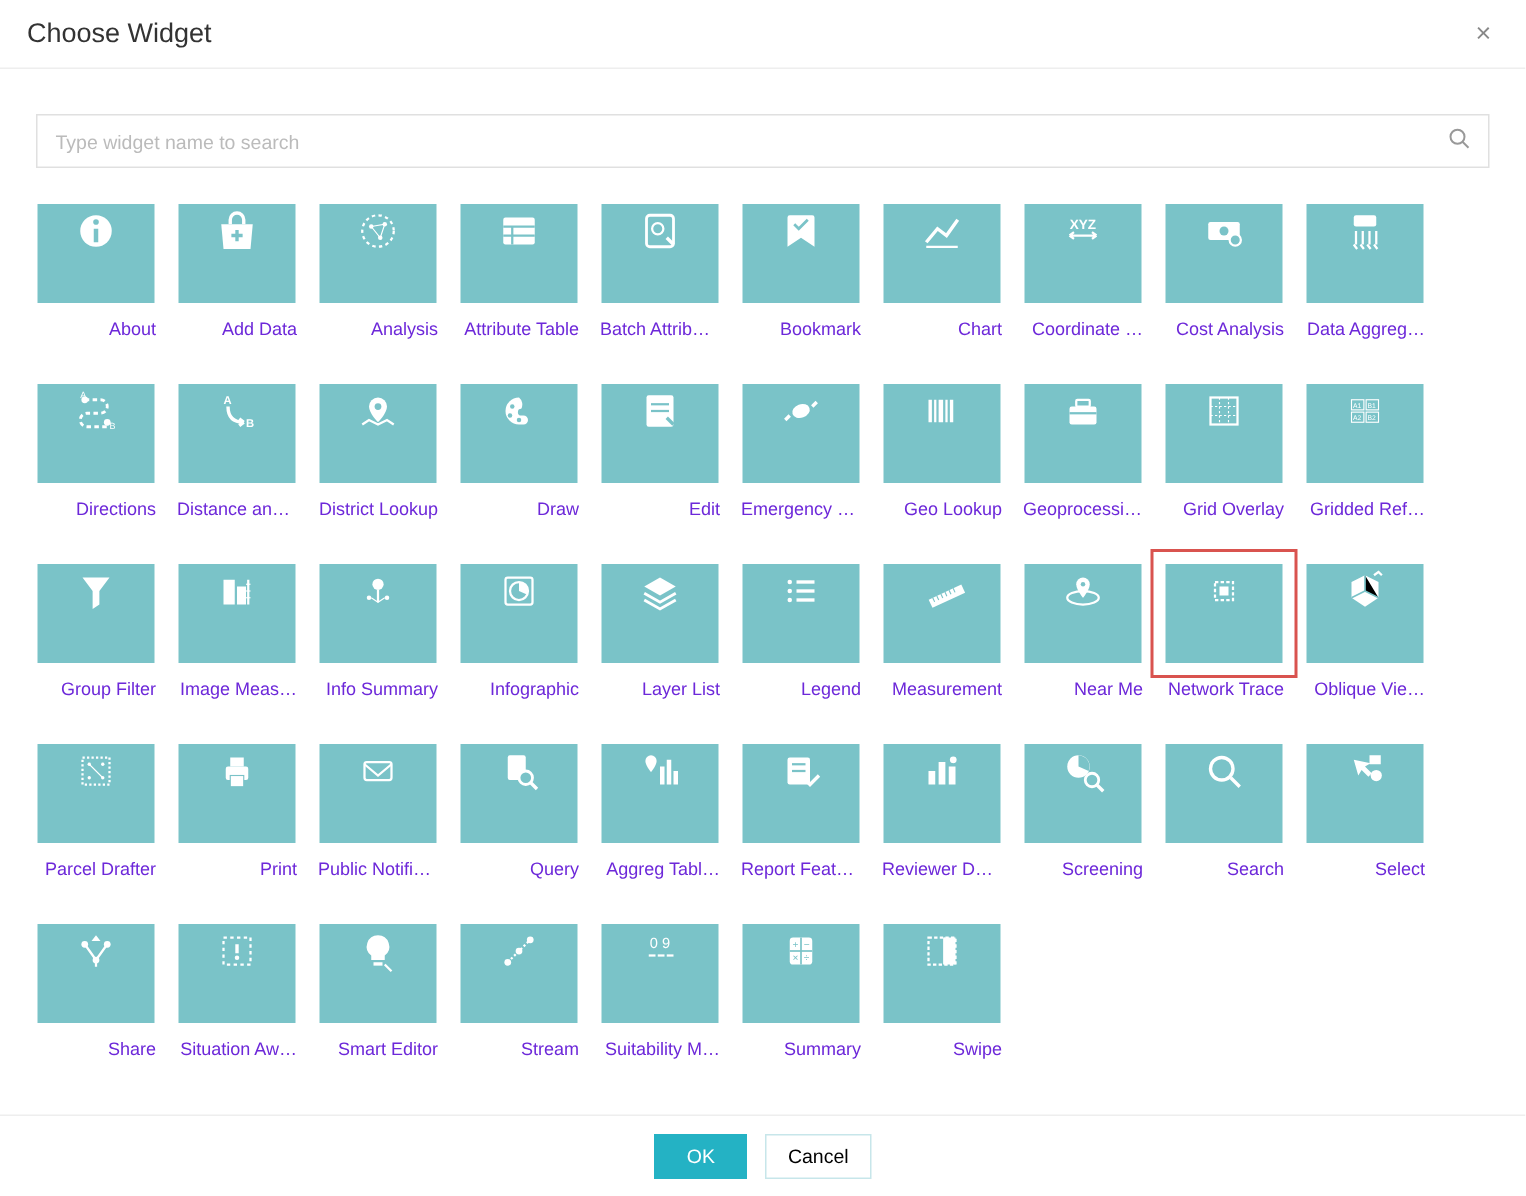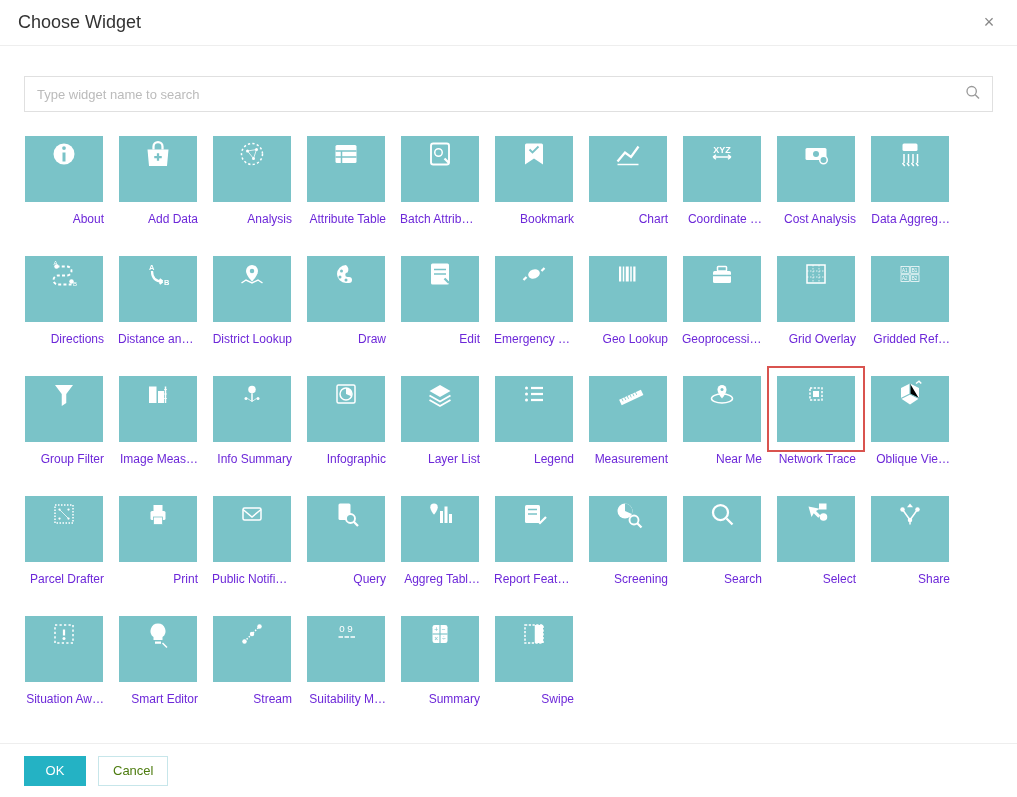--- a/index.html
+++ b/index.html
@@ -95,38 +95,38 @@
     width: 80px;
     white-space: nowrap;
     overflow: hidden;
     text-overflow: ellipsis;
   }
   .footer {
     flex: 0 0 54px;
     border-top: 1px solid #eee;
     display: flex;
     align-items: center;
-    justify-content: flex-start;
+    justify-content: center;
     padding: 0 24px;
     gap: 12px;
     background: #fff;
   }
   .btn {
     min-width: 62px;
     height: 30px;
     font-size: 13px;
     display: inline-flex;
     align-items: center;
     justify-content: center;
     cursor: pointer;
     border: 1px solid transparent;
     padding: 0 14px;
   }
   .btn-primary { background: #24b2c4; color: #fff; }
-  .btn-secondary { background: #fff; color: #4d7c0f; border-color: #c7e6ea; }
+  .btn-secondary { background: #fff; color: #000000; border-color: #c7e6ea; }
   
   .grid-wrap::-webkit-scrollbar { width: 8px; }
   .grid-wrap::-webkit-scrollbar-thumb { background: #bdbdbd; border-radius: 4px; }
   .grid-wrap::-webkit-scrollbar-track { background: #f5f5f5; }
 </style>
 </head>
 <body>
 
 <div class="header">
   <div class="title">Choose Widget</div>
@@ -533,20 +533,31 @@
               <line x1="16" y1="18" x2="28" y2="18" stroke="#7ac3c8" stroke-width="2"></line>
               <line x1="16" y1="24" x2="28" y2="24" stroke="#7ac3c8" stroke-width="2"></line>
               <path d="M28 32 l4 4 l8 -8" stroke="#fff" stroke-width="3" fill="none"></path>
             </svg>
           </div>
           <div class="widget-label">Report Feature</div>
         </div>
         <div class="widget">
           <div class="tile">
             <svg width="36" height="36" viewBox="0 0 48 48">
+              <rect x="12" y="24" width="6" height="12" fill="#fff"></rect>
+              <rect x="21" y="16" width="6" height="20" fill="#fff"></rect>
+              <rect x="30" y="20" width="6" height="16" fill="#fff"></rect>
+              <circle cx="34" cy="14" r="3" fill="#fff"></circle>
+            </svg>
+          </div>
+          <div class="widget-label">Reviewer Da…</div>
+        </div>
+        <div class="widget">
+          <div class="tile">
+            <svg width="36" height="36" viewBox="0 0 48 48">
               <circle cx="20" cy="20" r="10" fill="#fff"></circle>
               <path d="M20 20 L20 10 A10 10 0 0 1 29 24 Z" fill="#7ac3c8"></path>
               <circle cx="32" cy="32" r="6" stroke="#fff" stroke-width="2.5" fill="none"></circle>
               <line x1="36" y1="36" x2="42" y2="42" stroke="#fff" stroke-width="3"></line>
             </svg>
           </div>
           <div class="widget-label">Screening</div>
         </div>
         <div class="widget">
           <div class="tile">

